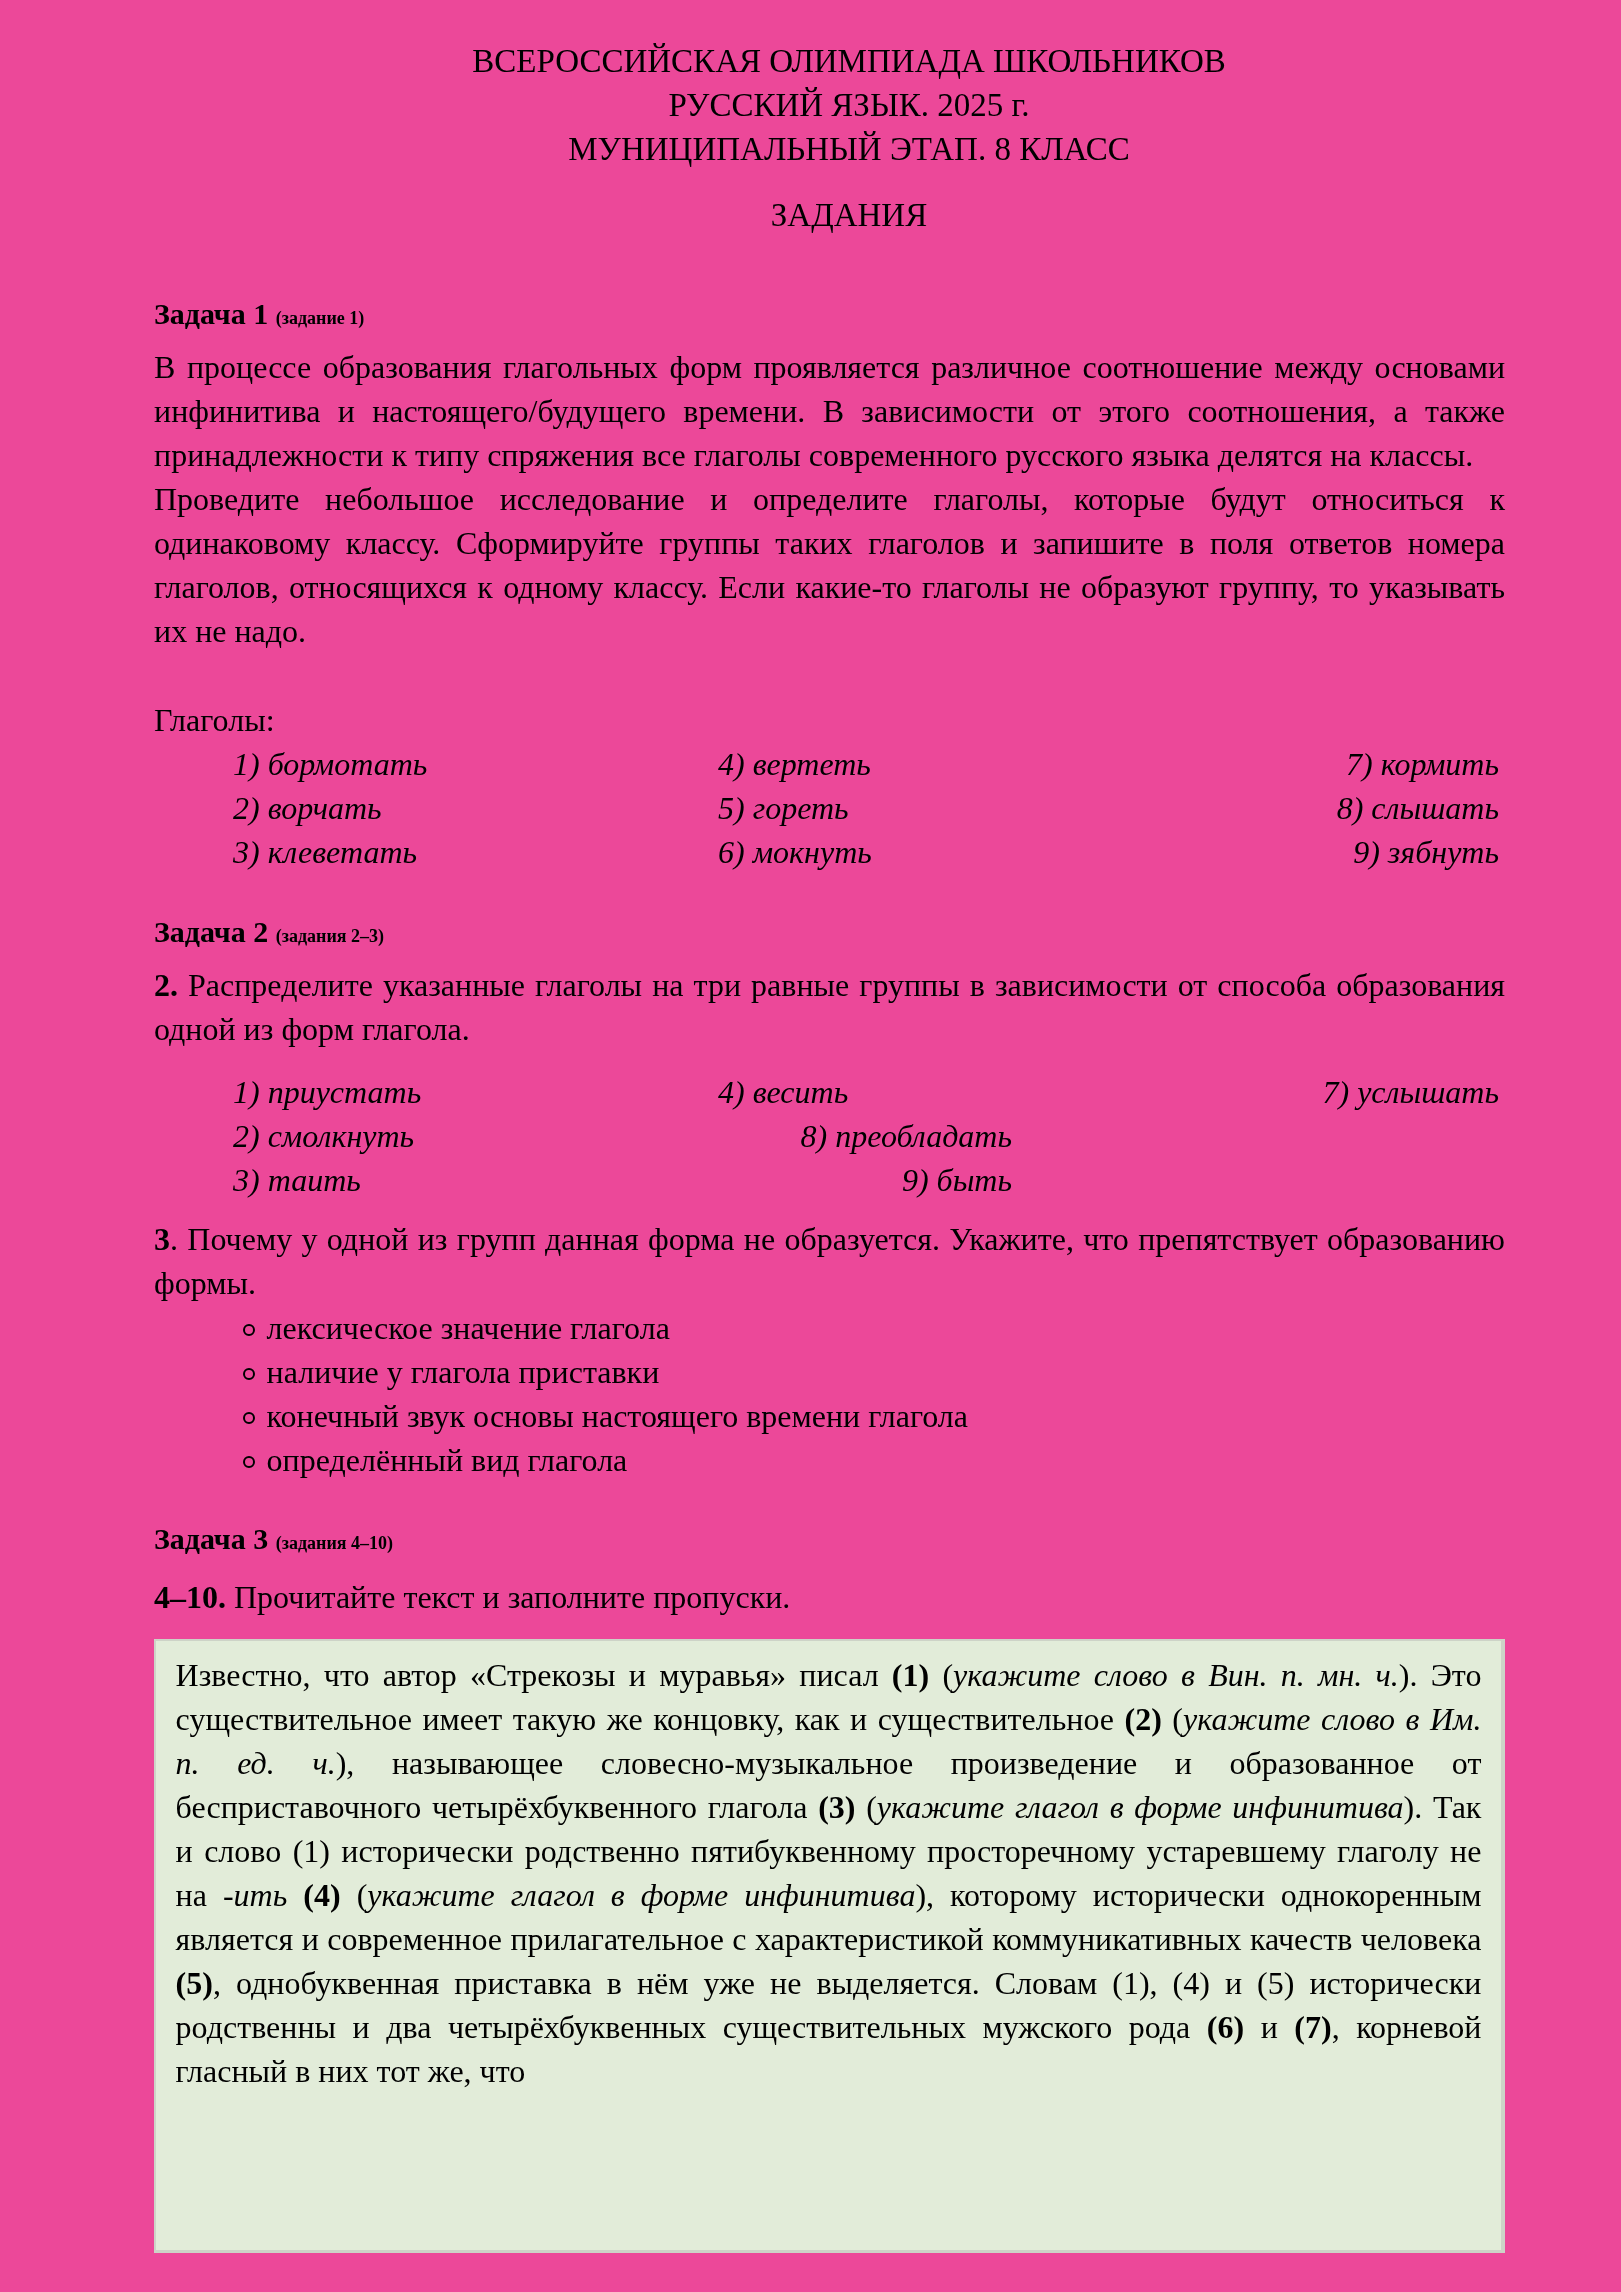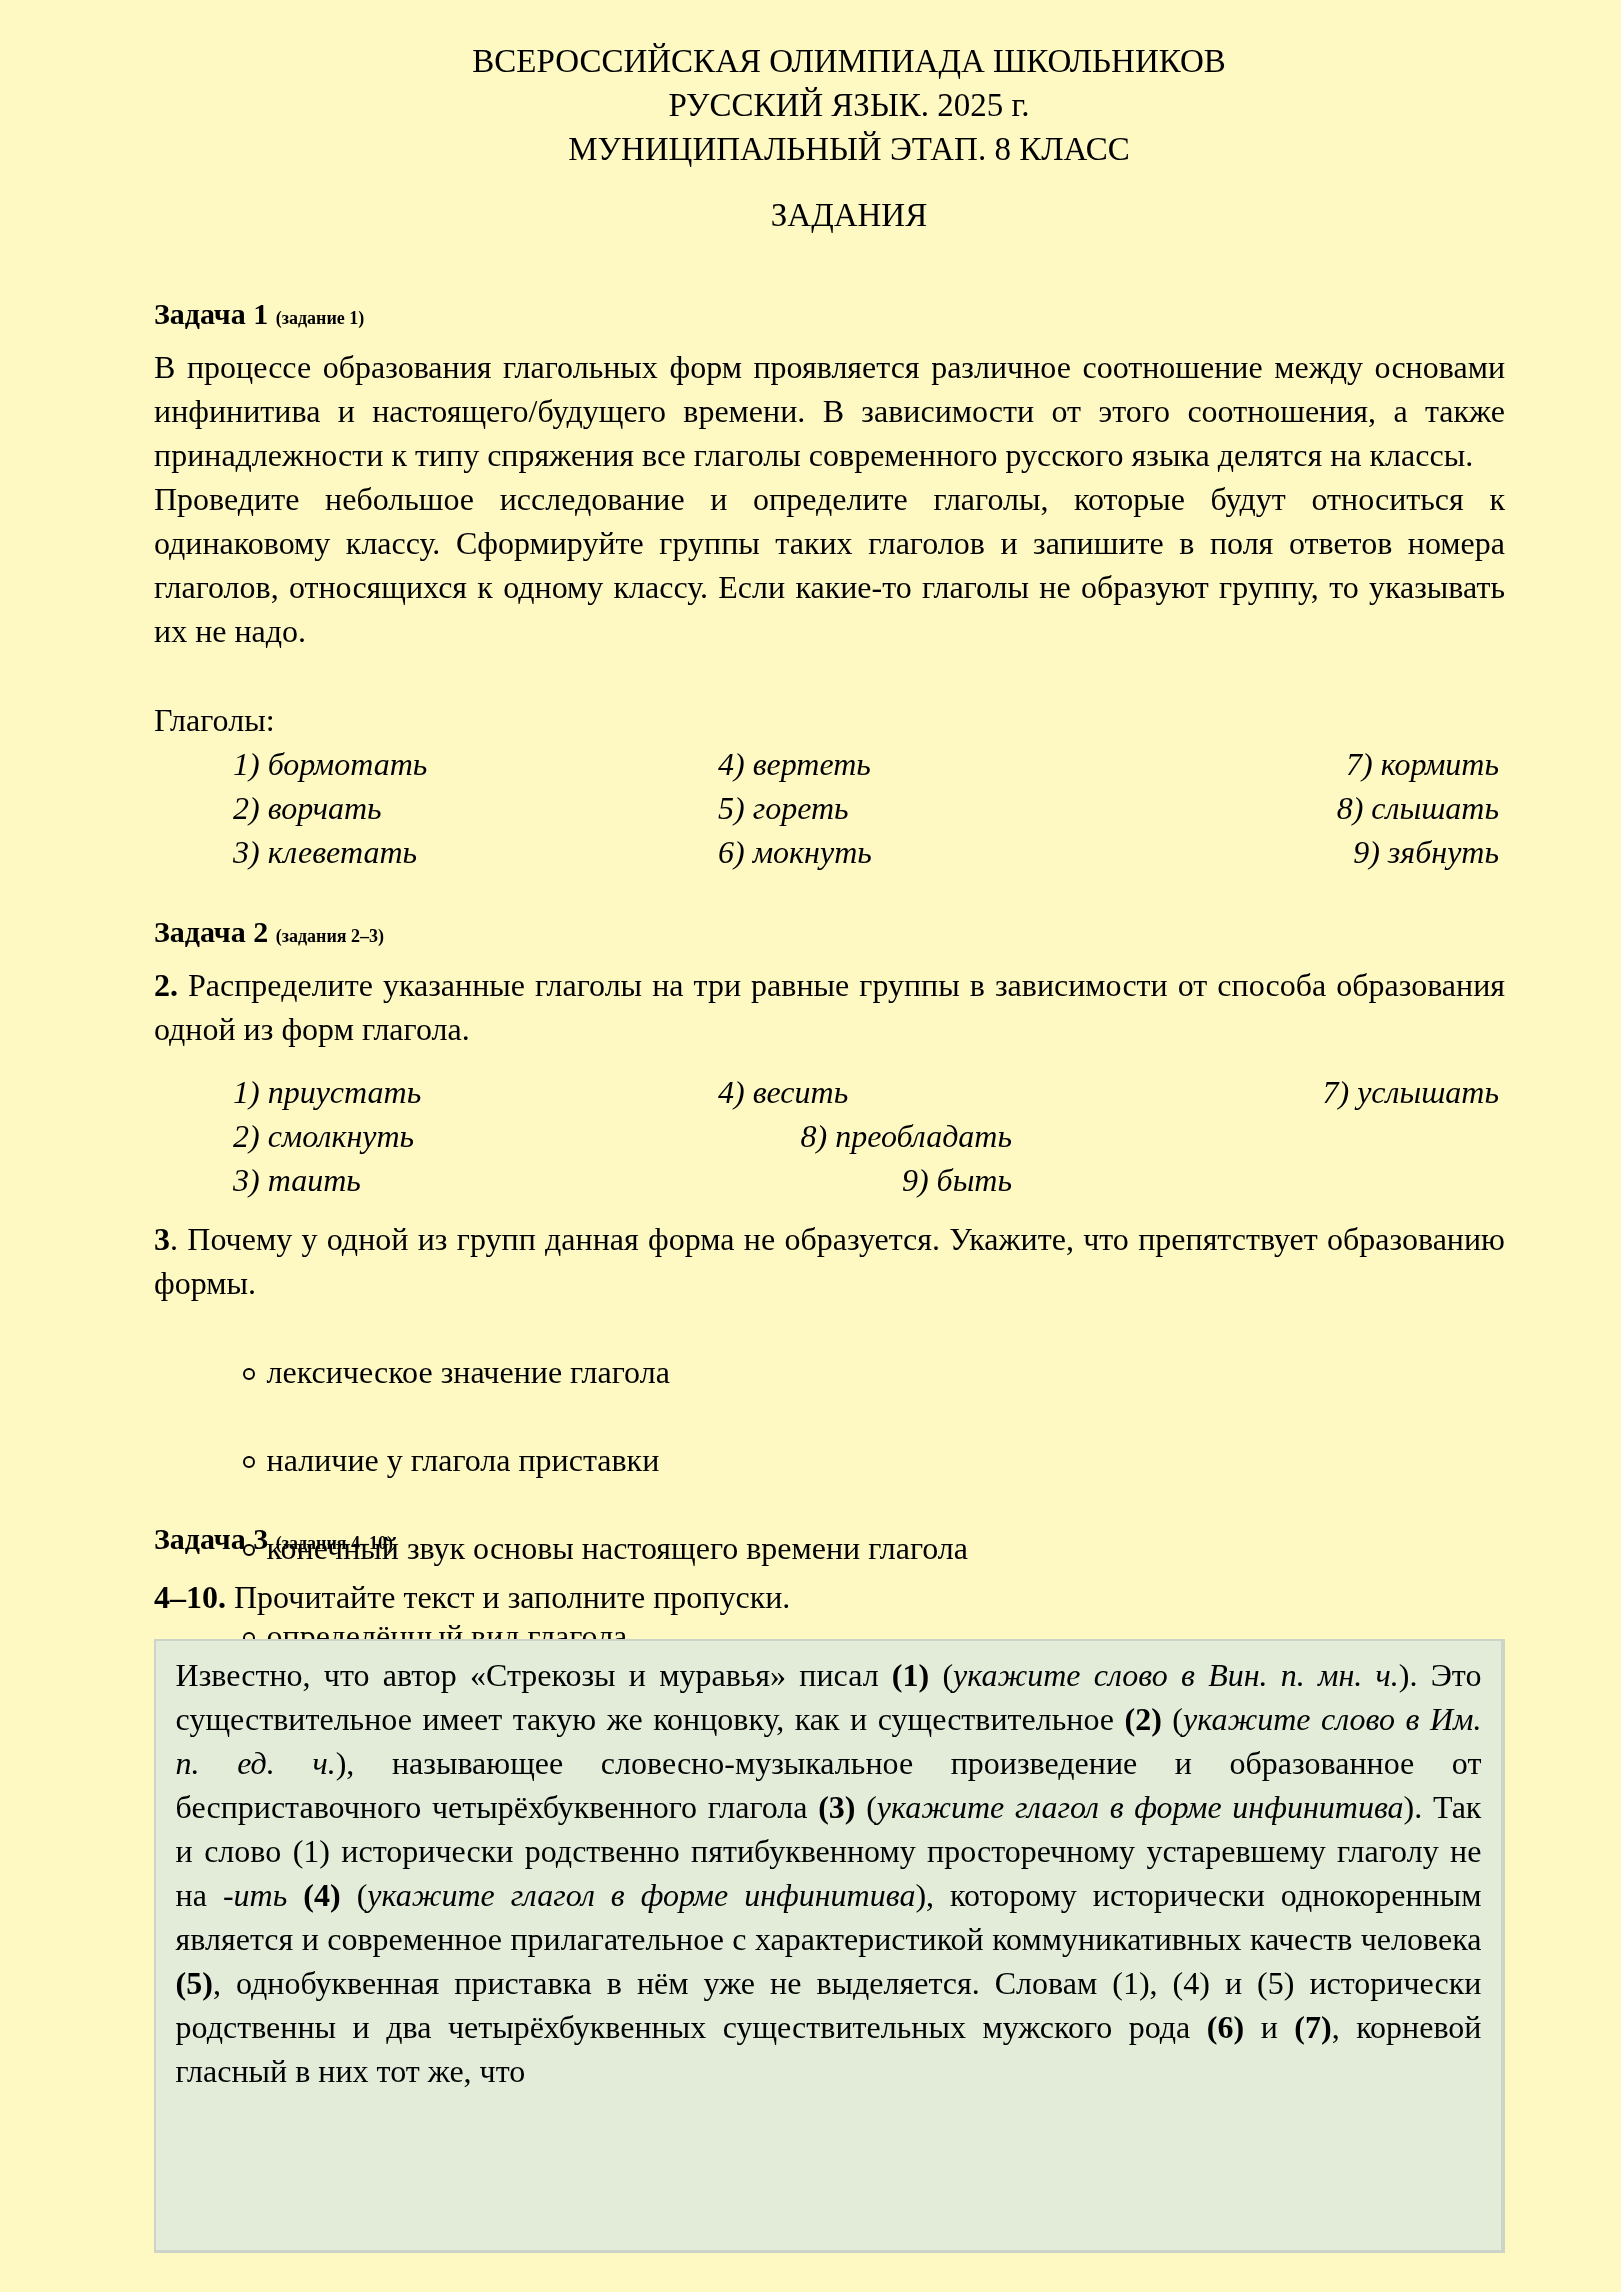--- a/index.html
+++ b/index.html
@@ -1,37 +1,37 @@
 <!DOCTYPE html>
 <html><head>
 <meta charset="utf-8">
 <style>
   html, body { margin: 0; padding: 0; background: #ffffff; }
   body { width: 1621px; height: 2293px; position: relative; overflow: hidden;
          font-family: "Liberation Serif", "DejaVu Serif", serif; color: #000; }
-  .page { position: absolute; left: 0; top: 0; width: 1621px; height: 2293px; background: #fef9c3; }
+  .page { position: absolute; left: 0; top: 0; width: 1621px; height: 2293px; background: #ec4899; }
   .title-block { position: absolute; left: 154px; width: 1351px; top: 39px; text-align: center;
                  font-size: 33px; line-height: 44px; padding-left: 39px; box-sizing: border-box; }
   .title-block div { white-space: nowrap; }
   .tasks-label { position: absolute; left: 154px; width: 1351px; top: 193px; text-align: center;
                  font-size: 33px; line-height: 44px; padding-left: 39px; box-sizing: border-box; }
   .heading { position: absolute; left: 154px; font-size: 30px; font-weight: bold; line-height: 44px; white-space: nowrap; }
   .heading .sub { font-size: 18px; }
   .para { position: absolute; left: 154px; width: 1351px; font-size: 32px; line-height: 44px;
           text-align: justify; text-align-last: left; }
   .para p { margin: 0; }
   .plain { position: absolute; left: 154px; font-size: 32px; line-height: 44px; white-space: nowrap; }
   .verbs { position: absolute; left: 233px; width: 1274px; font-size: 32px; line-height: 44px; font-style: italic; }
   .verbs .row { display: flex; height: 44px; }
   .verbs .cell { white-space: nowrap; }
   .verbs .c1 { width: 485px; }
   .verbs .c2 { width: 487px; }
   .verbs .c3 { width: 294px; text-align: right; }
   .options { position: absolute; left: 243px; font-size: 32px; line-height: 44px; }
-  .options .opt { display: flex; align-items: center; height: 44px; white-space: nowrap; cursor: pointer; margin-top: 44px; }
+  .options .opt { display: flex; align-items: center; height: 44px; white-space: nowrap; cursor: pointer; }
   .options .bullet { display: inline-block; width: 11.8px; height: 11.8px; border: 2px solid #000; border-radius: 50%;
                      margin-right: 11.8px; margin-top: 3.9px; box-sizing: border-box; }
   b { font-weight: bold; }
   .green-box { position: absolute; left: 154px; top: 1639px; width: 1351px; height: 614px;
                background: #e2ecd9; border: 2px solid #cdd3c7; border-right-width: 4.9px; border-bottom-width: 3.9px;
                box-sizing: border-box; }
   .green-box .txt { position: absolute; left: 19.6px; right: 19.6px; top: 11.8px; font-size: 32px; line-height: 44px;
                     text-align: justify; }
   .green-box .txt i { font-style: italic; }
 </style>

